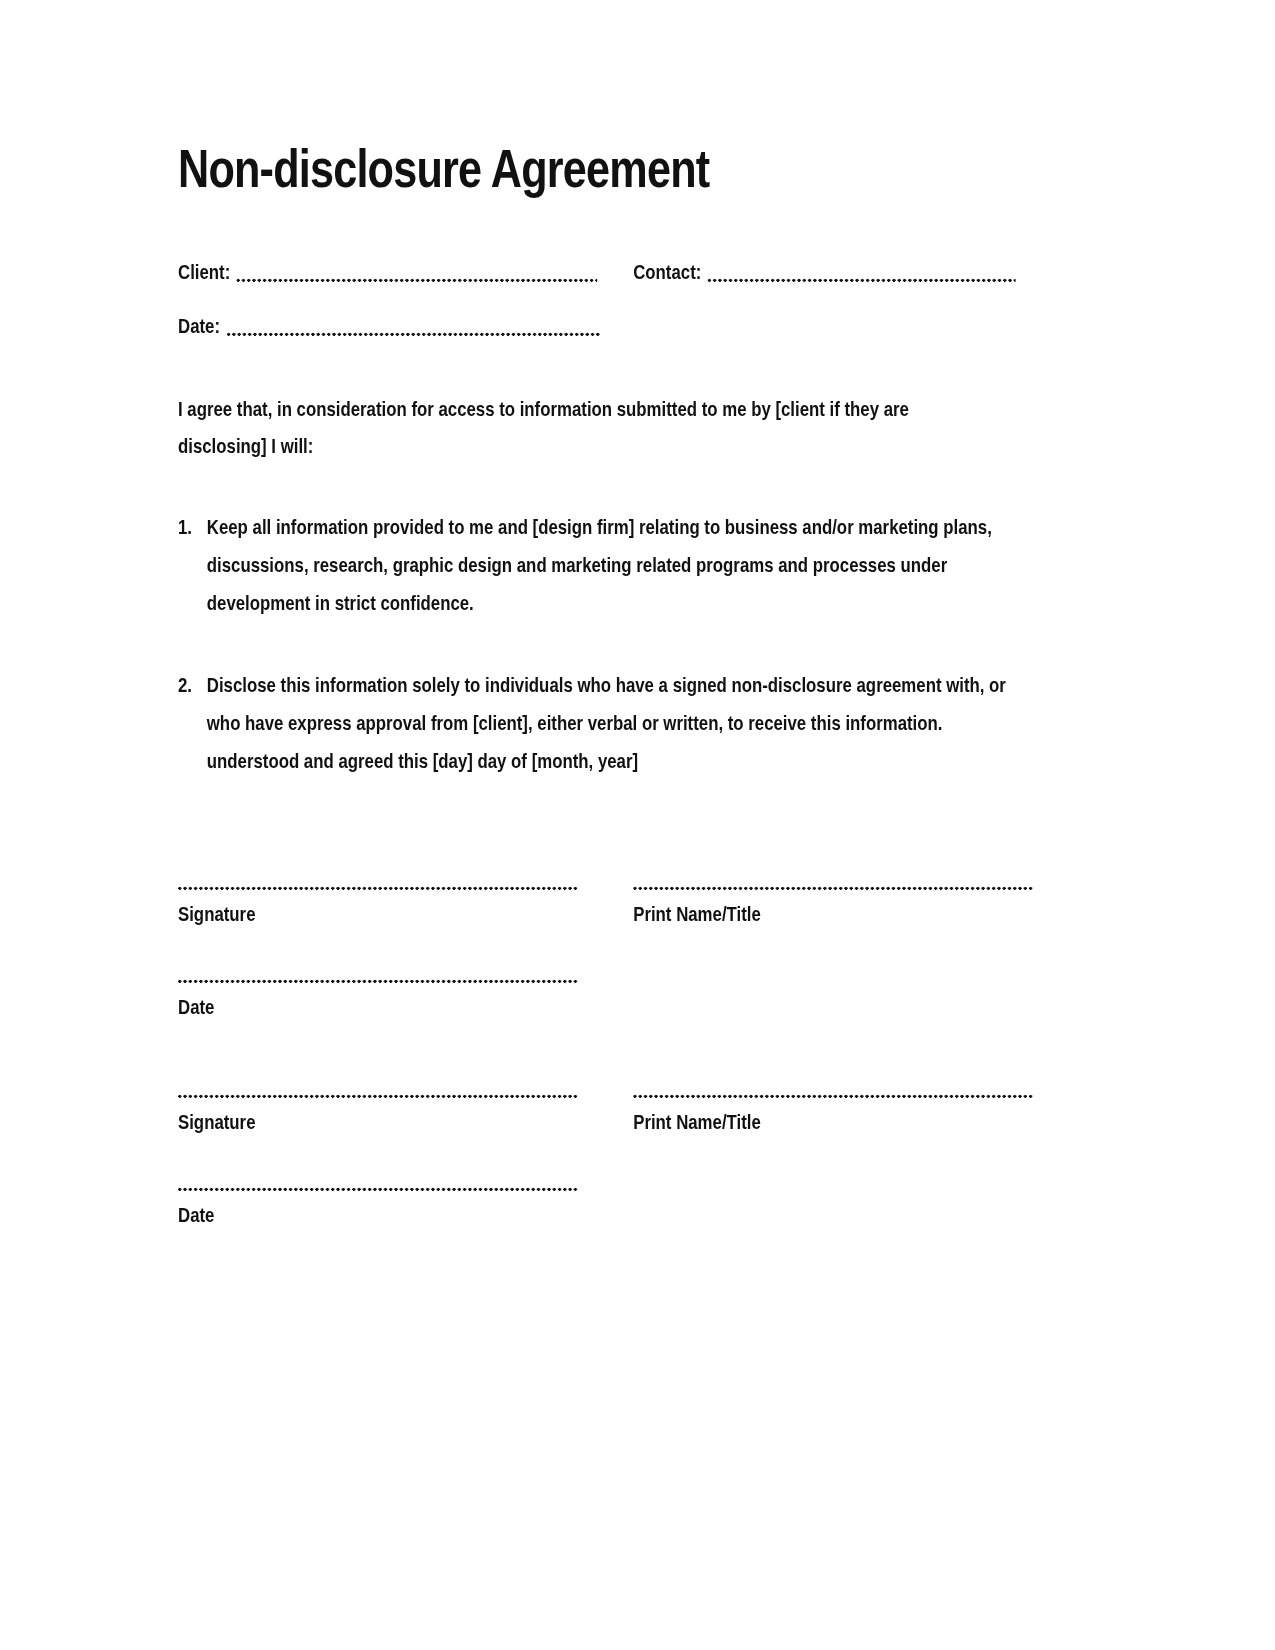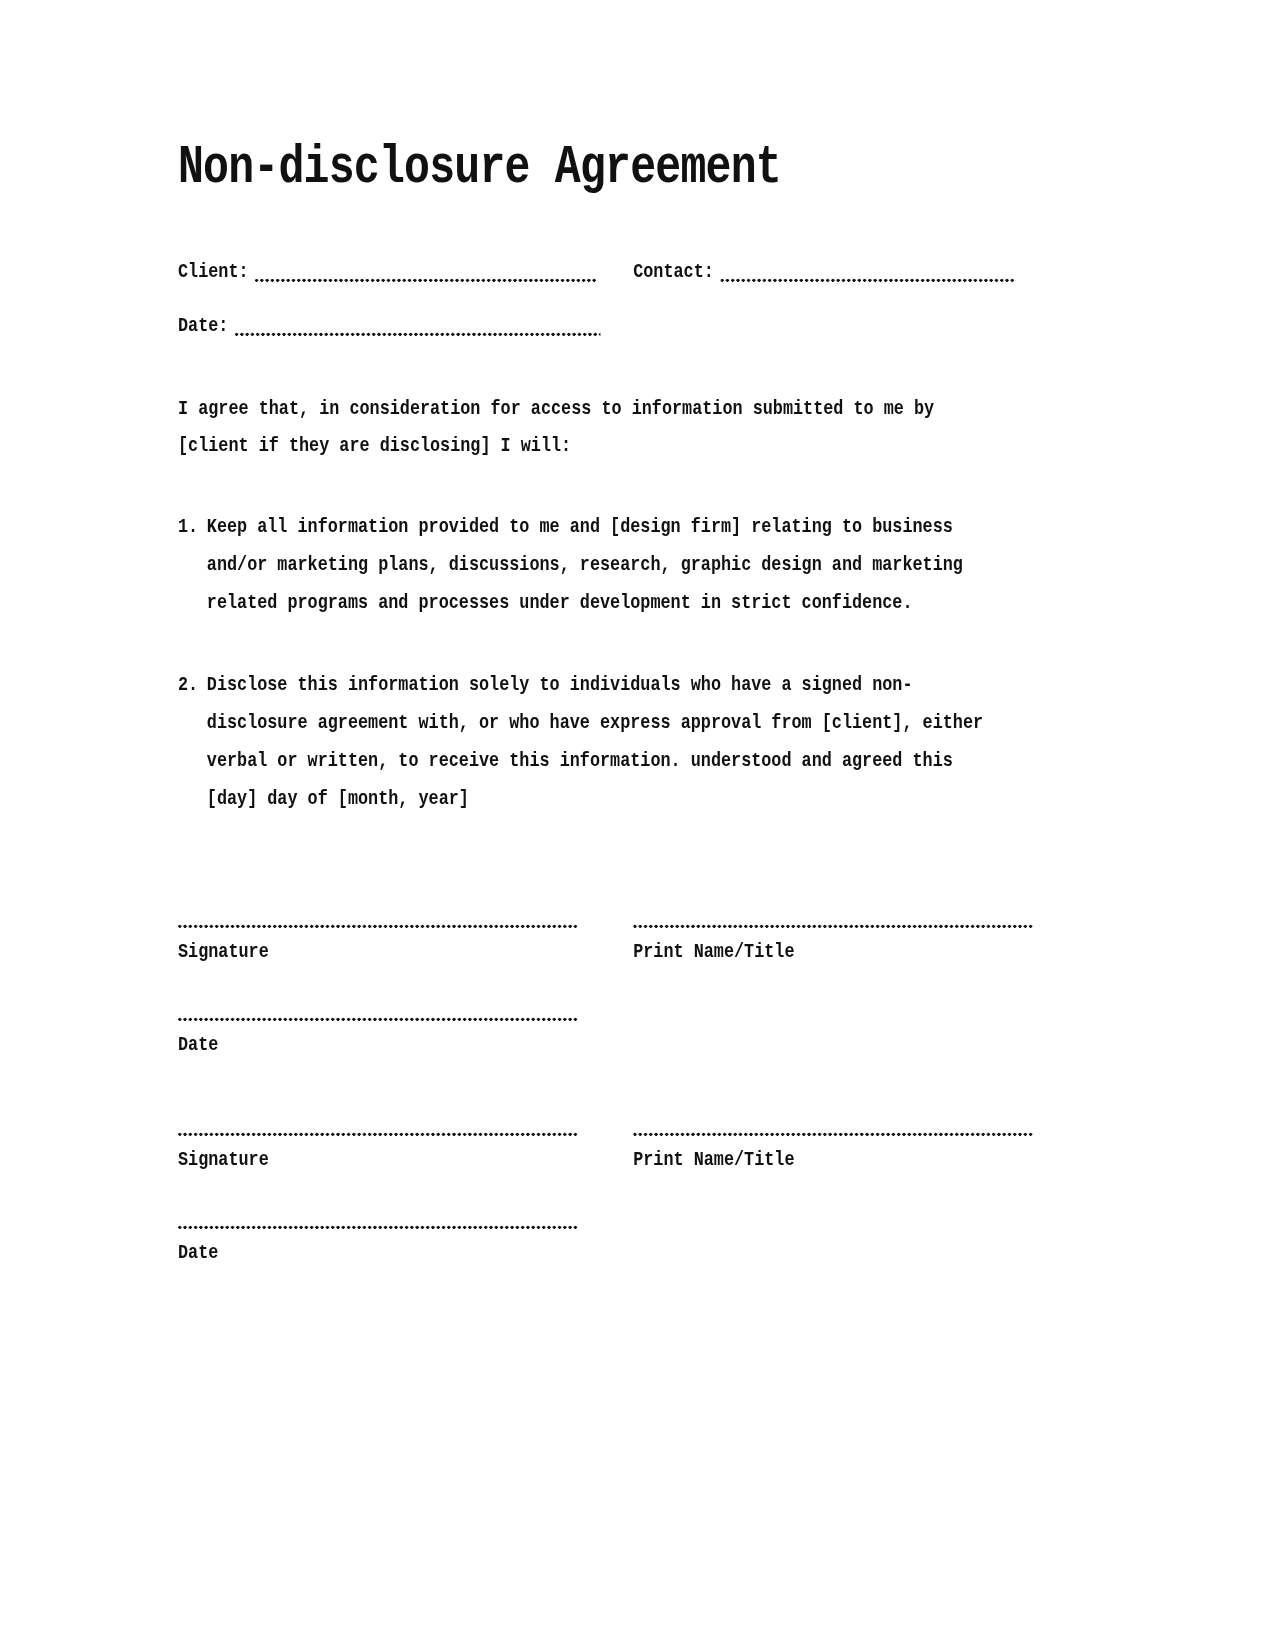--- a/index.html
+++ b/index.html
@@ -6,21 +6,21 @@
     margin: 0;
     padding: 0;
     background: #ffffff;
   }
   .page {
     position: relative;
     width: 1275px;
     height: 1650px;
     background: #ffffff;
     overflow: hidden;
-    font-family: Liberation Mono, monospace;
+    font-family: Liberation Sans, sans-serif;
     font-weight: 700;
     color: #111111;
   }
   
   .content {
     position: absolute;
     left: 178px;
     top: 0;
     width: 1069px;
     transform: scaleX(0.8);

